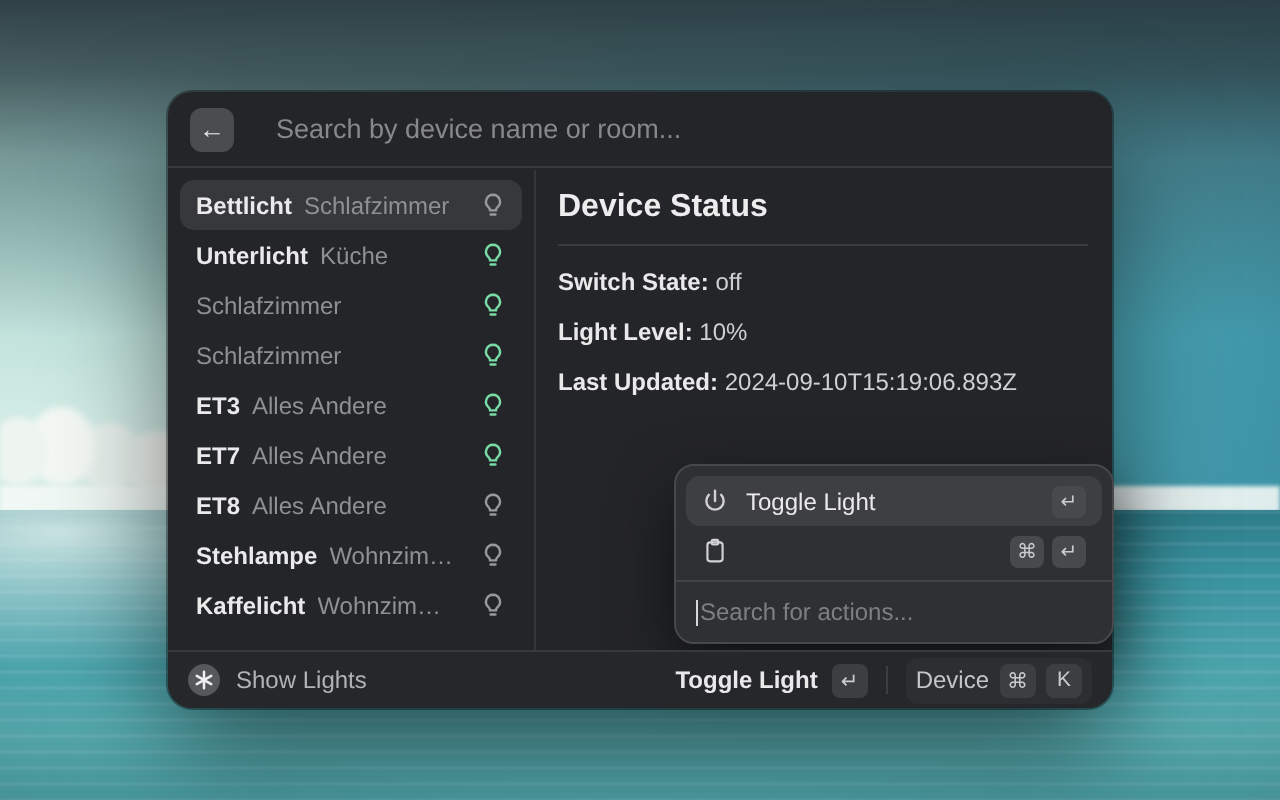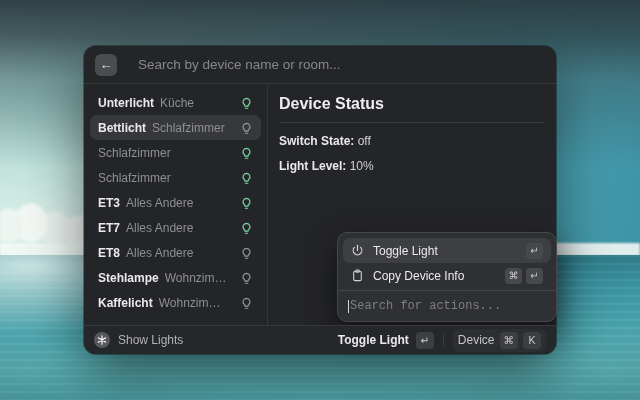--- a/index.html
+++ b/index.html
@@ -90,21 +90,21 @@
     border-radius:7px; font-size:12px; font-weight:500; color:#eaeaeb; }
   .ap-item.selected { background:#3e3f42; }
   .ap-icon { width:13px; height:13px; color:#d2d2d4; flex:0 0 auto; }
   .ap-keys { margin-left:auto; display:flex; gap:4px; }
   .ap-key { min-width:17px; height:16px; padding:0 3px; background:#48494c; border-radius:4px;
     color:#c9cacc; font-size:10px; display:flex; align-items:center; justify-content:center; }
   .ap-divider { height:1px; background:#434446; }
   .ap-search { flex:1; display:flex; align-items:center; padding:0 10px; gap:1px; }
   .ap-caret { width:1px; height:13px; background:#d6d7d8; }
   .ap-search-input { flex:1; background:transparent; border:none; outline:none;
-    font-family:Liberation Mono, monospace; font-size:12px; color:#e8e8e9; }
+    font-family:Liberation Sans, sans-serif; font-size:12px; color:#e8e8e9; }
   .ap-search-input::placeholder { color:#7e7f83; }
 </style>
 </head>
 <body>
 
 <div class="wallpaper">
   <div class="trees-left"></div>
   <div class="horizon-strip"></div>
   <div class="water"></div>
   <div class="vignette"></div>
@@ -112,34 +112,34 @@
 
 <div class="window">
 
   <div class="search-row">
     <div class="back-btn">←</div>
     <input class="search-input" type="text" placeholder="Search by device name or room..." style="">
   </div>
 
   <div class="main">
     <div class="list" id="device-list">
-        <div class="device-row">
-          <span class="device-name">Unterlicht</span>
-          <span class="device-room">Küche</span>
-          <span class="device-spacer"></span>
-          <span class="bulb on"><svg viewBox="0 0 24 24" fill="none" stroke="currentColor" stroke-width="2.2" stroke-linecap="round" stroke-linejoin="round">
-              <path d="M12 2.5a6.5 6.5 0 0 0-4.2 11.4c.8.7 1.4 1.7 1.4 2.8v.3h5.6v-.3c0-1.1.6-2.1 1.4-2.8A6.5 6.5 0 0 0 12 2.5z"></path>
-              <path d="M9.8 20.8h4.4"></path>
-            </svg></span>
-        </div>
         <div class="device-row selected">
           <span class="device-name">Bettlicht</span>
           <span class="device-room">Schlafzimmer</span>
           <span class="device-spacer"></span>
           <span class="bulb off"><svg viewBox="0 0 24 24" fill="none" stroke="currentColor" stroke-width="2.2" stroke-linecap="round" stroke-linejoin="round">
+              <path d="M12 2.5a6.5 6.5 0 0 0-4.2 11.4c.8.7 1.4 1.7 1.4 2.8v.3h5.6v-.3c0-1.1.6-2.1 1.4-2.8A6.5 6.5 0 0 0 12 2.5z"></path>
+              <path d="M9.8 20.8h4.4"></path>
+            </svg></span>
+        </div>
+        <div class="device-row">
+          <span class="device-name">Unterlicht</span>
+          <span class="device-room">Küche</span>
+          <span class="device-spacer"></span>
+          <span class="bulb on"><svg viewBox="0 0 24 24" fill="none" stroke="currentColor" stroke-width="2.2" stroke-linecap="round" stroke-linejoin="round">
               <path d="M12 2.5a6.5 6.5 0 0 0-4.2 11.4c.8.7 1.4 1.7 1.4 2.8v.3h5.6v-.3c0-1.1.6-2.1 1.4-2.8A6.5 6.5 0 0 0 12 2.5z"></path>
               <path d="M9.8 20.8h4.4"></path>
             </svg></span>
         </div>
         <div class="device-row">
           <span class="device-room">Schlafzimmer</span>
           <span class="device-spacer"></span>
           <span class="bulb on"><svg viewBox="0 0 24 24" fill="none" stroke="currentColor" stroke-width="2.2" stroke-linecap="round" stroke-linejoin="round">
               <path d="M12 2.5a6.5 6.5 0 0 0-4.2 11.4c.8.7 1.4 1.7 1.4 2.8v.3h5.6v-.3c0-1.1.6-2.1 1.4-2.8A6.5 6.5 0 0 0 12 2.5z"></path>
               <path d="M9.8 20.8h4.4"></path>
@@ -199,20 +199,21 @@
             </svg></span>
         </div>
       </div>
     <div class="vdiv"></div>
     <div class="detail">
       <div class="detail-title">Device Status</div>
       <div class="detail-hr"></div>
       <div id="detail-fields">
           <div class="detail-field"><b>Switch State:</b> off</div>
           <div class="detail-field"><b>Light Level:</b> 10%</div>
+          <div class="detail-field"><b>Last Updated:</b> 2024-09-10T15:19:06.893Z</div>
         </div>
     </div>
   </div>
 
   <div class="action-panel">
     <div class="ap-items" id="action-items">
         <div class="ap-item selected">
           <span class="ap-icon"><svg viewBox="0 0 24 24" fill="none" stroke="currentColor" stroke-width="2.2" stroke-linecap="round">
               <path d="M12 2.5v9.5"></path>
               <path d="M17.7 6.3a8 8 0 1 1-11.4 0"></path>
@@ -220,21 +221,20 @@
           <span>Toggle Light</span>
           <span class="ap-keys">
             <span class="ap-key">↵</span>
           </span>
         </div>
         <div class="ap-item">
           <span class="ap-icon"><svg viewBox="0 0 24 24" fill="none" stroke="currentColor" stroke-width="2">
               <rect x="5" y="4" width="14" height="17.5" rx="2.5"></rect>
               <rect x="9" y="1.8" width="6" height="4.2" rx="1.2"></rect>
             </svg></span>
-          <span>Copy Device Info</span>
           <span class="ap-keys">
             <span class="ap-key">⌘</span>
             <span class="ap-key">↵</span>
           </span>
         </div>
       </div>
     <div class="ap-divider"></div>
     <div class="ap-search">
       <div class="ap-caret"></div>
       <input class="ap-search-input" type="text" placeholder="Search for actions..." style="">

